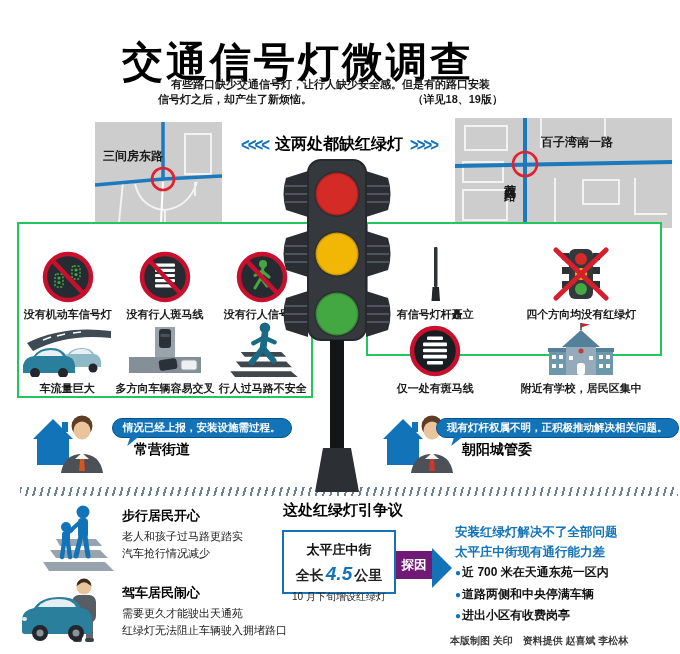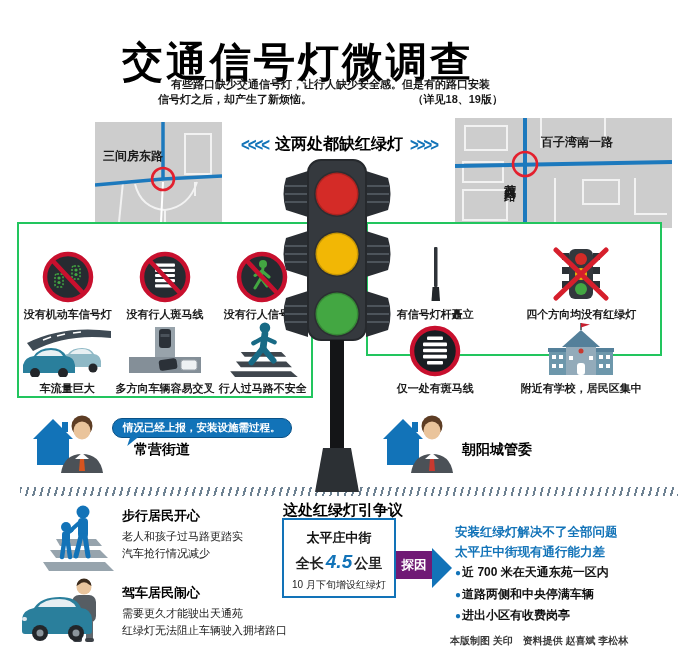--- a/index.html
+++ b/index.html
@@ -57,21 +57,21 @@
   .walk-icon{left:36px;top:503px;}
   .car-icon{left:20px;top:577px;}
   .btext{width:210px;}
   .bt-walk{left:122px;top:507px;}
   .bt-drive{left:122px;top:584px;}
   .btitle{font-size:13px;font-weight:900;color:#000;white-space:nowrap;}
   .bline{font-size:11px;color:#222;line-height:16.5px;white-space:nowrap;margin-top:3px;}
   .bline+.bline{margin-top:0;}
   
   .bheading{left:283px;top:501px;font-size:15px;font-weight:900;color:#000;white-space:nowrap;}
-  .street-box{left:282px;top:518px;width:114px;height:80px;border:2px solid #1273b8;box-sizing:border-box;
+  .street-box{left:282px;top:530px;width:114px;height:64px;border:2px solid #1273b8;box-sizing:border-box;
               display:flex;flex-direction:column;align-items:center;}
   .street-name{font-size:13px;font-weight:900;margin-top:9px;white-space:nowrap;}
   .street-len{margin-top:4px;display:flex;align-items:baseline;gap:1px;white-space:nowrap;}
   .street-len .sl{font-size:14px;font-weight:700;color:#222;}
   .street-len .sv{font-size:19px;font-weight:900;color:#1273b8;font-style:italic;padding:0 1px;}
   .street-note{font-size:10px;color:#222;margin-top:5px;white-space:nowrap;}
   .probe-arrow{left:396px;top:551px;width:36px;height:28px;background:#701a75;display:flex;
                align-items:center;justify-content:center;z-index:2;}
   .probe-arrow::after{content:"";position:absolute;left:36px;top:-3px;width:0;height:0;
                border-top:20px solid transparent;border-bottom:20px solid transparent;border-left:20px solid #1273b8;}
@@ -338,20 +338,21 @@
   <svg class="abs quote-icon qi-right" viewBox="0 0 76 60">
     <rect x="4" y="24" width="32" height="28" fill="#1273b8"></rect>
     <polygon points="0,26 20,6 40,26" fill="#1273b8"></polygon>
     <rect x="29" y="9" width="6" height="10" fill="#1273b8"></rect>
     <circle cx="49" cy="13" r="10.5" fill="#5d3d24"></circle>
     <ellipse cx="49" cy="17.5" rx="8.5" ry="9" fill="#eac49b"></ellipse>
     <path d="M28 60 q3 -19 21 -19 q18 0 21 19 z" fill="#4b5157"></path>
     <polygon points="49,40 42,46 56,46" fill="#ffffff"></polygon>
     <polygon points="47,46 51,46 52,58 46,58" fill="#c8392f"></polygon>
   </svg>
+  <div class="abs bubble bb-right">现有灯杆权属不明，正积极推动解决相关问题。</div>
   <div class="abs qname qn-right">朝阳城管委</div>
 
   <div class="abs divider"></div>
 
   <svg class="abs walk-icon" width="80" height="70" viewBox="0 0 80 70">
     <g fill="#97a4ad">
       <polygon points="20,36 60,36 66,43 24,43"></polygon>
       <polygon points="14,47 64,47 72,55 20,55"></polygon>
       <polygon points="7,59 69,59 78,68 13,68"></polygon>
     </g>

